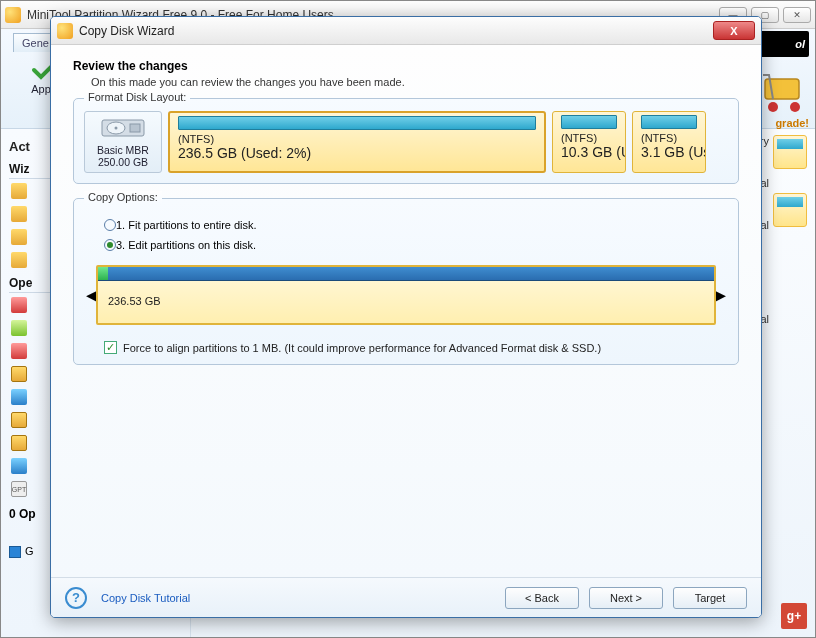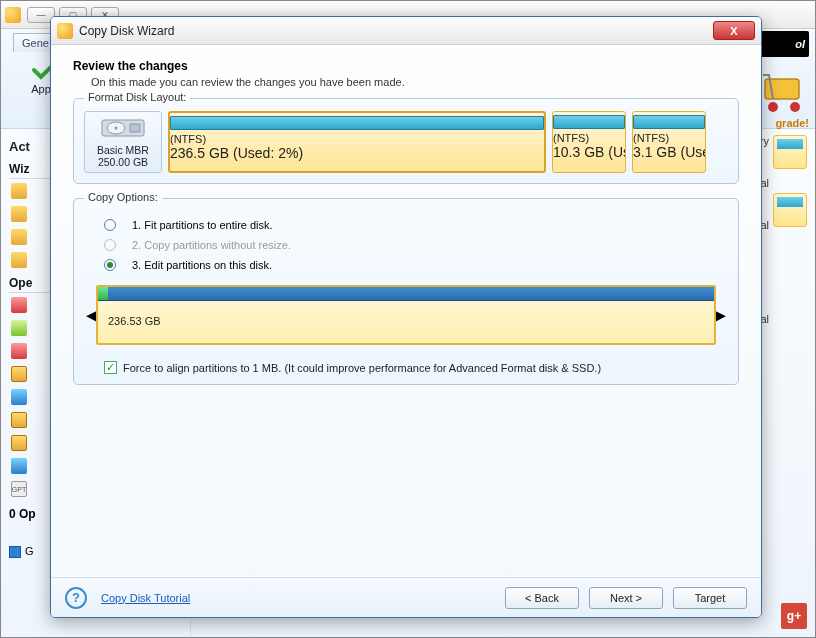--- a/index.html
+++ b/index.html
@@ -56,56 +56,57 @@
 .dlg-body { height:calc(100% - 28px - 40px); padding:14px 22px 6px; background:linear-gradient(#fefefe,#f4f9fd); overflow:hidden;}
 .review-head{font-weight:bold;font-size:12px;margin-bottom:3px;}
 .review-sub{font-size:11px;color:#333;margin-bottom:10px;padding-left:18px;}
 
 .group { border:1px solid #b4c7da; border-radius:5px; padding:12px 10px 10px; margin:8px 0 14px; position:relative; background:linear-gradient(#f7fbff,#eef6fd);}
 .group-label{position:absolute;left:10px;top:-8px;background:linear-gradient(#fefefe,#f7fbff);padding:0 4px;font-size:11px;color:#333;}
 
 .layout-row{display:flex;gap:6px;align-items:stretch;}
 .disk-icon{width:78px;border:1px solid #b9c9d9;border-radius:3px;background:linear-gradient(#f5fafe,#e3eef7);text-align:center;padding:4px 2px 4px; font-size:10.5px;color:#223;}
 .disk-icon svg{width:46px;height:24px;margin-bottom:2px;}
-.part { border:1px solid #e0b43a;border-radius:3px;background:linear-gradient(#fff6d6,#ffe696);padding:3px 0 4px;display:flex;flex-direction:column;justify-content:flex-start; overflow:hidden;}
+.part { border:1px solid #e0b43a;border-radius:3px;background:linear-gradient(#fff6d6,#ffe696);padding:3px 8px 4px;display:flex;flex-direction:column;justify-content:flex-start; overflow:hidden;}
 .part.sel{border:2px solid #d9a22a;}
 .part .bar{height:14px;background:linear-gradient(#6fcfe8,#2ea8cd);border:1px solid #1f7e9c;margin-bottom:3px;border-radius:1px;}
 .part .lbl1{font-size:11px;color:#222;white-space:nowrap;}
 .part .lbl2{font-size:14px;color:#222;white-space:nowrap;}
 
-.radio-row{display:flex;align-items:center;gap:16px;margin:8px 0 4px 20px;font-size:11px;}
+.radio-row{display:flex;align-items:center;gap:0;margin:8px 0 4px 20px;font-size:11px;}
 .radio{width:12px;height:12px;border:1px solid #5a7ea8;border-radius:50%;display:inline-flex;align-items:center;justify-content:center;}
 .radio.sel::after{content:"";width:6px;height:6px;background:#2d8a2d;border-radius:50%;}
 .radio-row.dis{color:#9a9a9a;}
 .radio-row.dis .radio{border-color:#bbb;}
 
 .edit-box{margin:14px 12px 8px;position:relative;}
 .edit-part{border:2px solid #e0b43a;background:linear-gradient(#fff8dc,#ffefb0);height:60px;border-radius:2px;position:relative;}
 .edit-part .topbar{height:14px;background:linear-gradient(#3f8dd0,#2a6db0);border-bottom:1px solid #1a4a7a;position:relative;}
 .edit-part .topbar .used{position:absolute;left:0;top:0;height:100%;width:10px;background:linear-gradient(#6fe88f,#2db24f);}
 .edit-part .val{padding:14px 10px;font-size:11px;color:#222;}
 .arrow{position:absolute;top:50%;transform:translateY(-50%);font-size:14px;color:#000;}
 .arrow.l{left:-10px;}
 .arrow.r{right:-10px;}
 
 .chk-row{display:flex;align-items:center;gap:6px;margin:16px 0 4px 20px;font-size:11px;color:#222;}
 .chk{width:13px;height:13px;border:1px solid #4a7;background:#fff;display:inline-flex;align-items:center;justify-content:center;color:#2a8a2a;font-size:11px;line-height:1;}
 
 .dlg-footer{height:40px;border-top:1px solid #d3dde7;background:linear-gradient(#f5f9fd,#e8f1f9);display:flex;align-items:center;padding:0 14px;gap:10px;}
 .help-ic{width:22px;height:22px;border-radius:50%;border:2px solid #3a8cd0;color:#3a8cd0;display:flex;align-items:center;justify-content:center;font-weight:bold;font-size:13px;margin-right:4px;}
-.tutorial{color:#1a5cc0;text-decoration:underline;font-size:11px;}
+.tutorial{color:#1a5cc0;font-size:11px;}
 .spacer{flex:1;}
 .btn{min-width:74px;height:22px;border:1px solid #8ca6bf;border-radius:3px;background:linear-gradient(#fefefe,#e5eef6);font-size:11px;color:#222;display:inline-flex;align-items:center;justify-content:center;padding:0 10px;}
 </style>
 </head>
 <body>
 
 <div class="app-window">
   <div class="app-titlebar">
     <div class="app-icon"></div>
+    <div class="title">MiniTool Partition Wizard Free 9.0 - Free For Home Users</div>
     <div class="win-btns">
       <div class="win-btn">—</div>
       <div class="win-btn">▢</div>
       <div class="win-btn">✕</div>
     </div>
   </div>
 
   <div class="app-ribbon">
     <div class="ribbon-tab">Gene</div>
     <div class="apply-area">
@@ -215,24 +216,20 @@
         </div>
       </div>
     </div>
 
     <div class="group" style="padding-bottom:6px;">
       <div class="group-label">Copy Options:</div>
       <div class="radio-row">
         <span class="radio"></span>
         <span>1. Fit partitions to entire disk.</span>
       </div>
-      <div class="radio-row dis">
-        <span class="radio"></span>
-        <span>2. Copy partitions without resize.</span>
-      </div>
       <div class="radio-row">
         <span class="radio sel"></span>
         <span>3. Edit partitions on this disk.</span>
       </div>
 
       <div class="edit-box">
         <span class="arrow l">◀</span>
         <span class="arrow r">▶</span>
         <div class="edit-part">
           <div class="topbar">

